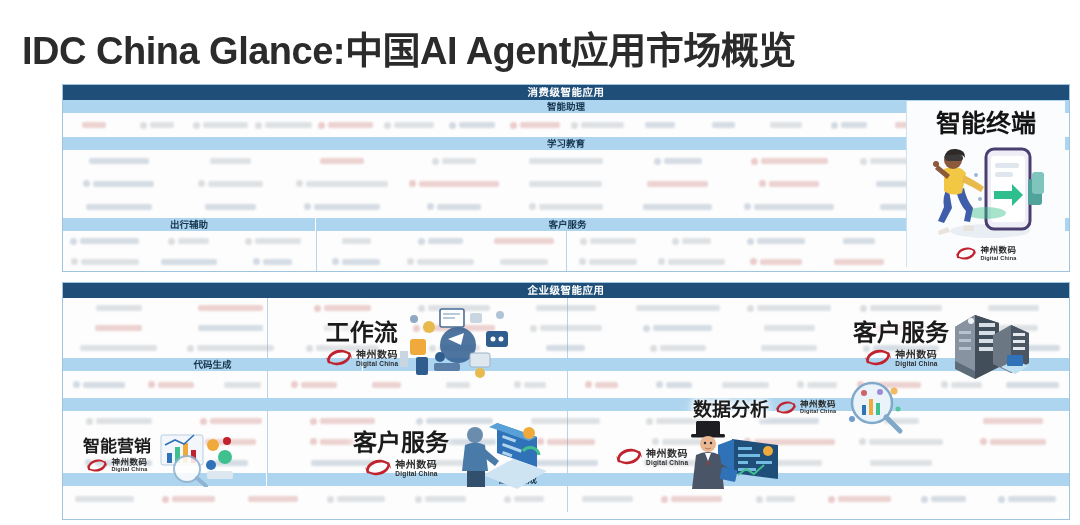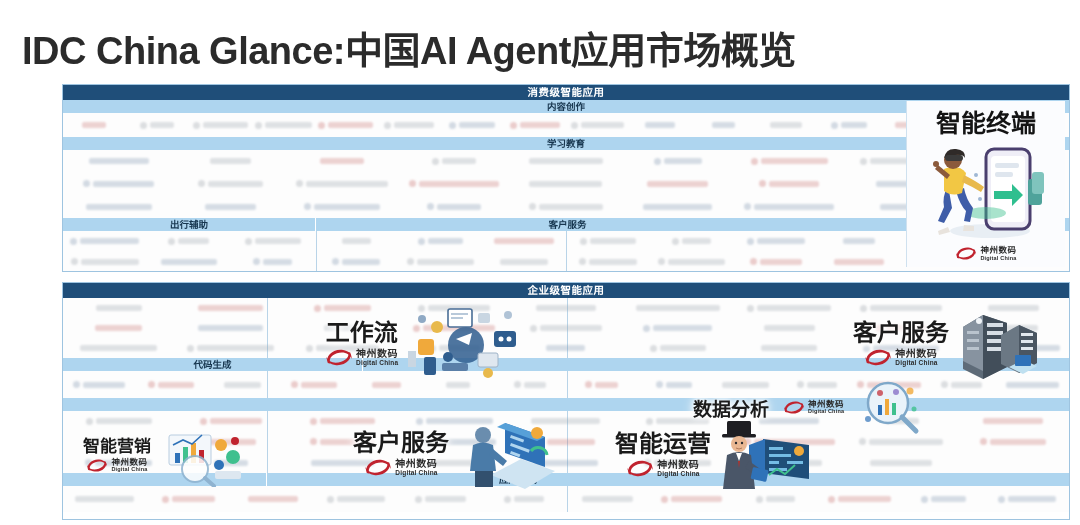--- a/index.html
+++ b/index.html
@@ -70,32 +70,32 @@
   .logo.red b{background:#c05a58;}
   .logo.blue i{background:#7c93ad;}
   .logo.blue b{background:#6f88a5;}
 
   
   .vsep{
     position:absolute;top:0;bottom:0;width:1px;background:#b9d4e8;
   }
 
   
-  .callout{position:absolute;display:flex;align-items:center;z-index:5;gap:8px;}
+  .callout{position:absolute;display:flex;align-items:center;z-index:5;}
   .callout .ctext{
     display:flex;flex-direction:column;align-items:center;
     line-height:1;
   }
   .callout .clabel{
     font-size:19px;font-weight:bold;color:#1b1b1b;white-space:nowrap;
     text-shadow:0 0 5px #fff,0 0 9px #fff,0 0 13px #fff;
   }
   .callout.small .clabel{font-size:15px;}
   .callout.big .clabel{font-size:24px;}
-  .brand{display:flex;align-items:center;margin-top:3px;}
+  .brand{display:flex;align-items:flex-end;margin-top:3px;}
   .brand .swoosh{
     width:22px;height:15px;margin-right:3px;flex:none;
   }
   .brand .btext{display:flex;flex-direction:column;line-height:1;}
   .brand .bcn{font-size:8.5px;font-weight:bold;color:#2b2b2b;letter-spacing:.5px;}
   .brand .ben{font-size:5.5px;font-weight:bold;color:#2b2b2b;letter-spacing:.2px;margin-top:1px;}
   .callout.big .brand .swoosh{width:28px;height:19px;}
   .callout.big .brand .bcn{font-size:10px;}
   .callout.big .brand .ben{font-size:6.5px;}
 
@@ -114,21 +114,21 @@
 <body>
 
 <div class="page">
 
   <div class="title">IDC China Glance:中国AI Agent应用市场概览</div>
 
   <div class="panel" id="panel-consumer">
 
     <div class="band-dark">消费级智能应用</div>
 
-    <div class="band-light">内容创作</div>
+    <div class="band-light">智能助理</div>
     <div class="logos" id="logos-assistant" style="height: 24px;">
         <span class="logo red" style="width: 62.875px; margin: 6.5px 0px;">
           <i style="width: 24px;"></i>
         </span>
         <span class="logo " style="width: 62.875px; margin: 6.5px 0px;">
           <b></b>
           <i style="width: 24px;"></i>
         </span>
         <span class="logo " style="width: 62.875px; margin: 6.5px 0px;">
           <b></b>
@@ -899,21 +899,20 @@
           <circle cx="26" cy="18" r="8" fill="#6a8dae"></circle>
           <path d="M16 28 q10 -5 20 0 l3 26 -26 0 z" fill="#4a7ba8"></path>
           <path d="M36 32 l14 12 -4 5 -14 -11 z" fill="#4a7ba8"></path>
           <rect x="18" y="54" width="18" height="16" fill="#32506e"></rect>
         </g>
       </svg>
     </div>
 
     <div class="callout big" style="left:552px;top:134px;">
       <div class="ctext">
-        <div class="clabel">智能运营</div>
         <div class="brand">
           <svg class="swoosh" viewBox="0 0 40 26">
             <path d="M4 21 C 0 12, 10 1, 24 2 C 34 3, 39 9, 38 15 C 36 7, 26 4, 17 7 C 8 10, 5 16, 8 22 Z" fill="#c0232e"></path>
             <path d="M36 6 C 40 14, 30 25, 16 24 C 7 23, 2 18, 2 12 C 5 20, 14 22, 23 19 C 31 16, 35 11, 33 5 Z" fill="#c0232e"></path>
           </svg>
           <span class="btext">
             <span class="bcn">神州数码</span>
             <span class="ben">Digital China</span>
           </span>
         </div>

